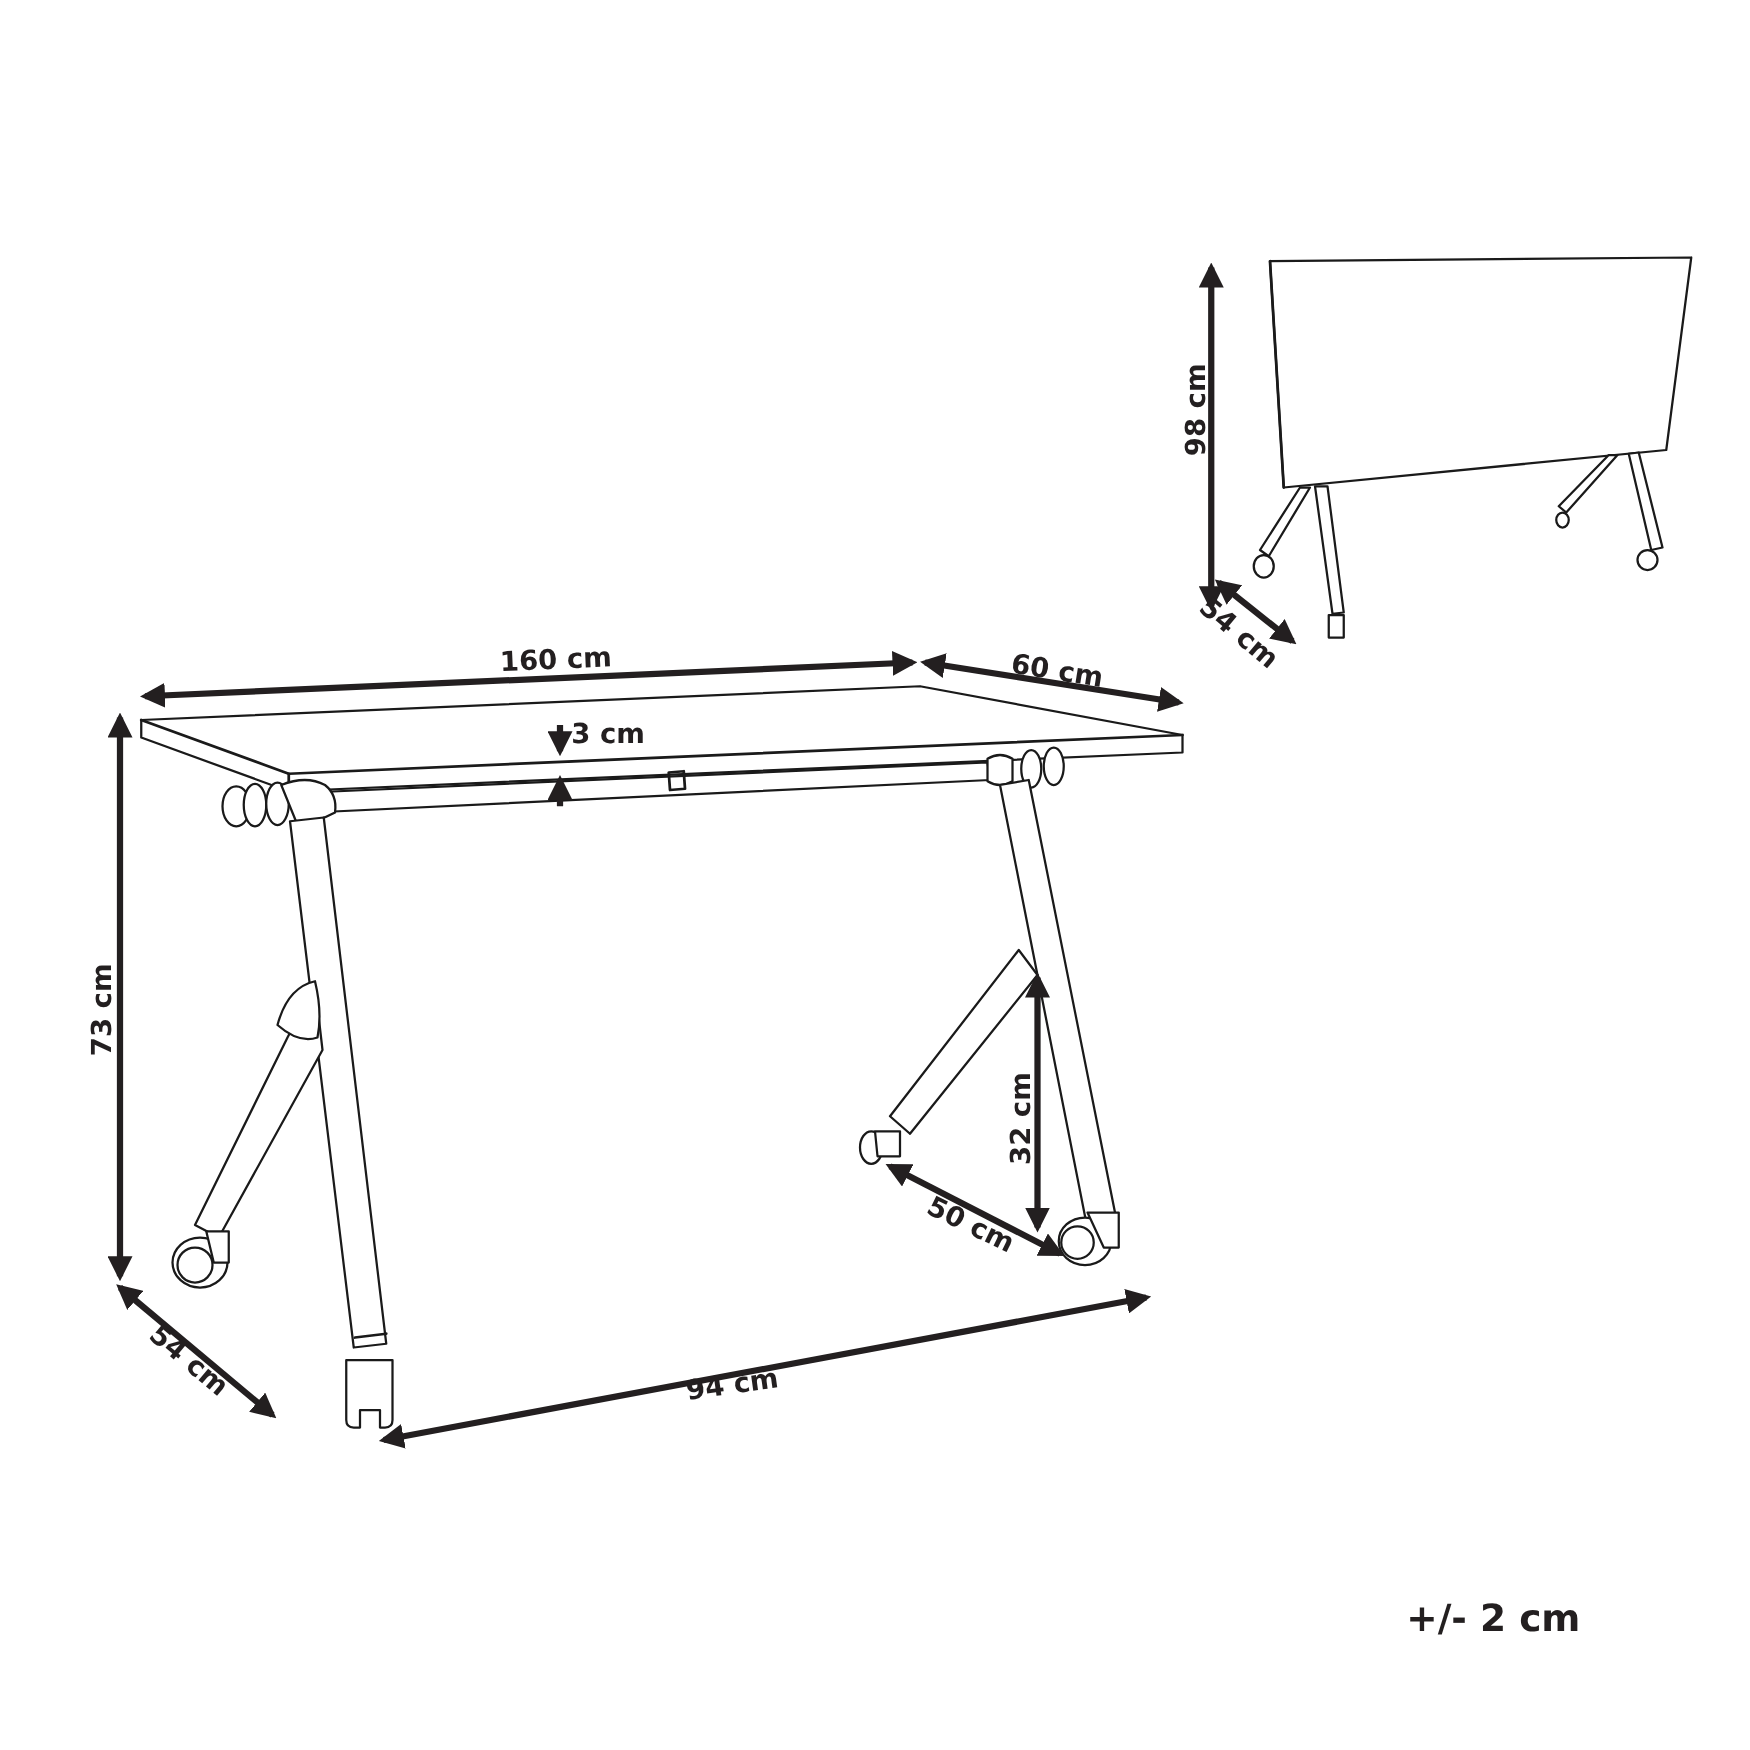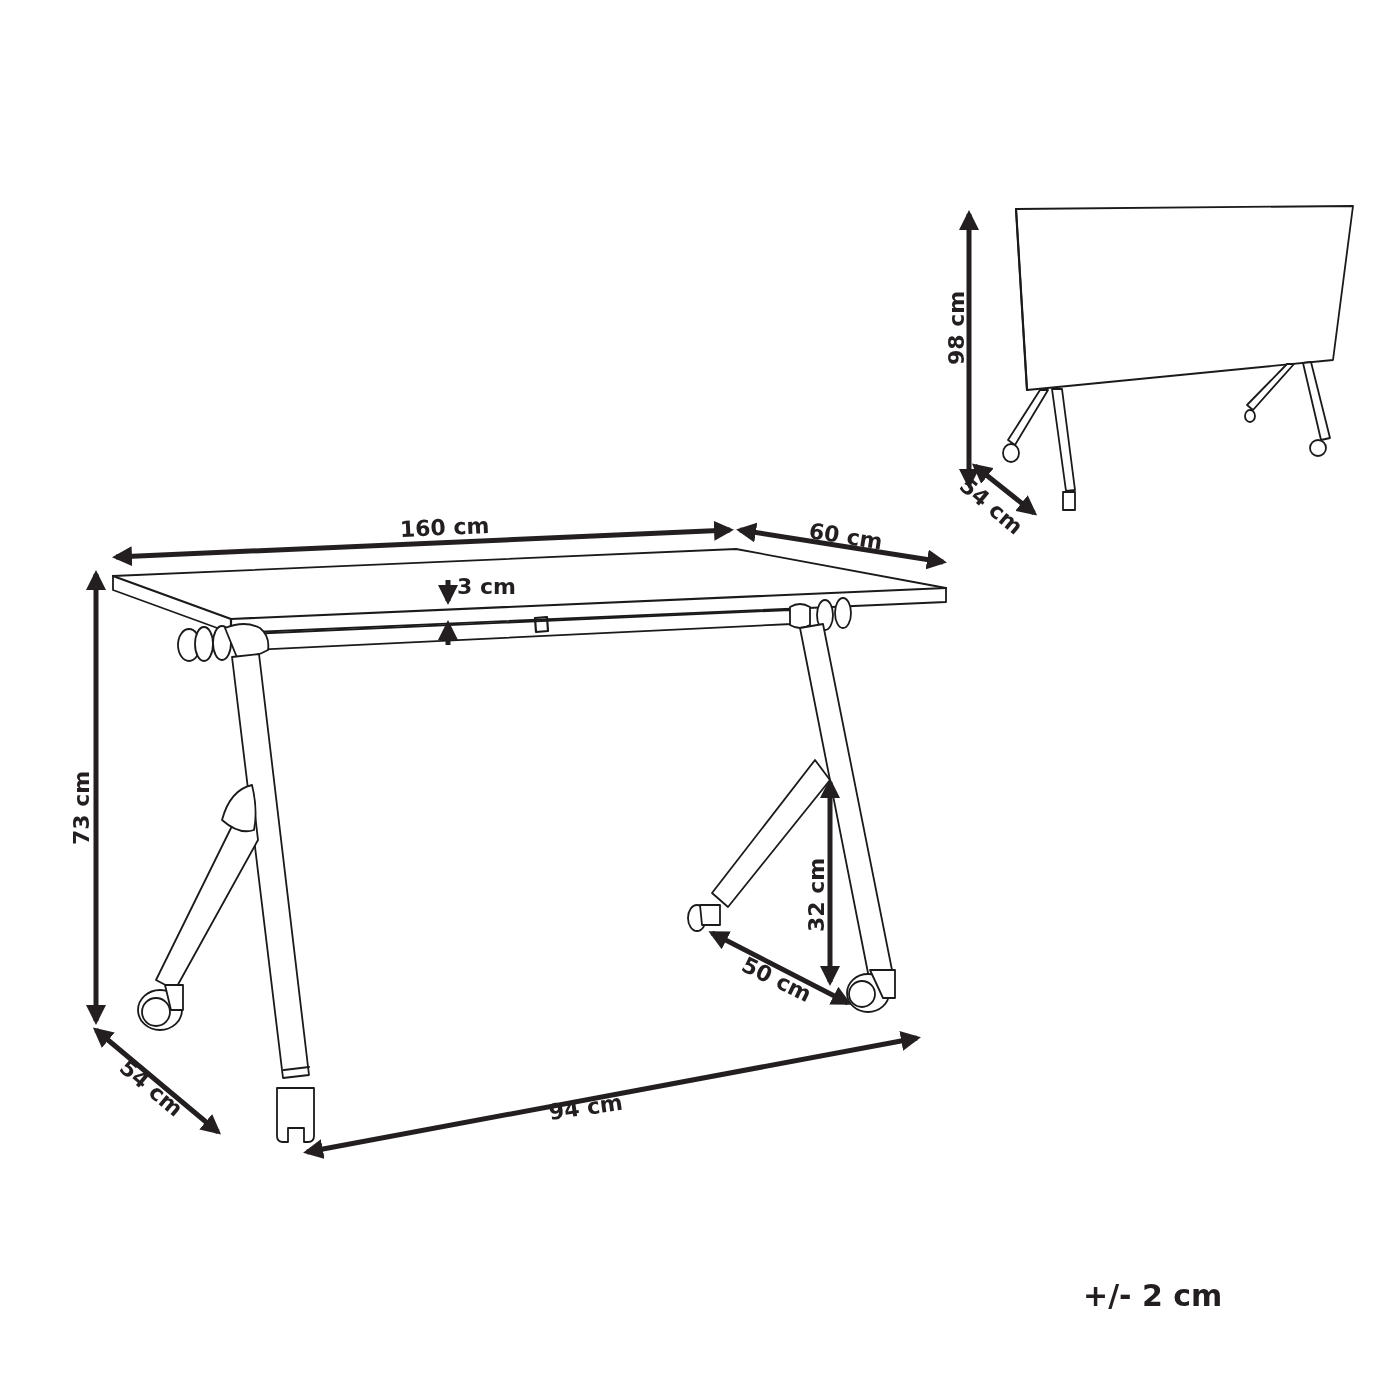--- a/index.html
+++ b/index.html
@@ -4,21 +4,21 @@
 <style>
   html, body { margin:0; padding:0; background:#ffffff; }
   body { width:1400px; height:1400px; position:relative; overflow:hidden;
          font-family:"Liberation Sans", sans-serif; }
   svg.drawing { position:absolute; left:0; top:0; width:1400px; height:1400px; }
   .line { fill:none; stroke:#1a1a1a; stroke-width:2.2; stroke-linejoin:round; stroke-linecap:round; }
   .thin { fill:#ffffff; stroke:#1a1a1a; stroke-width:1.8; stroke-linejoin:round; }
   .dim { stroke:#231f20; stroke-width:5; fill:none; stroke-linecap:butt; }
   .arrow { fill:#231f20; }
   .lbl { font-family:"DejaVu Sans", sans-serif; font-weight:bold; font-size:22px; fill:#231f20; }
-  .tol { position:absolute; left:1083px; top:1278px; font-family:"DejaVu Sans", sans-serif;
+  .tol { position:absolute; left:1125px; top:1278px; font-family:"DejaVu Sans", sans-serif;
          font-weight:bold; font-size:30px; color:#231f20; }
 </style>
 </head>
 <body>
 
 <svg class="drawing" viewBox="0 0 1400 1400" xmlns="http://www.w3.org/2000/svg">
   <defs>
     <marker id="ah" viewBox="0 0 10 10" refX="8" refY="5" markerWidth="4" markerHeight="4" orient="auto-start-reverse">
       <path d="M0,0 L10,5 L0,10 z" class="arrow"></path>
     </marker>

